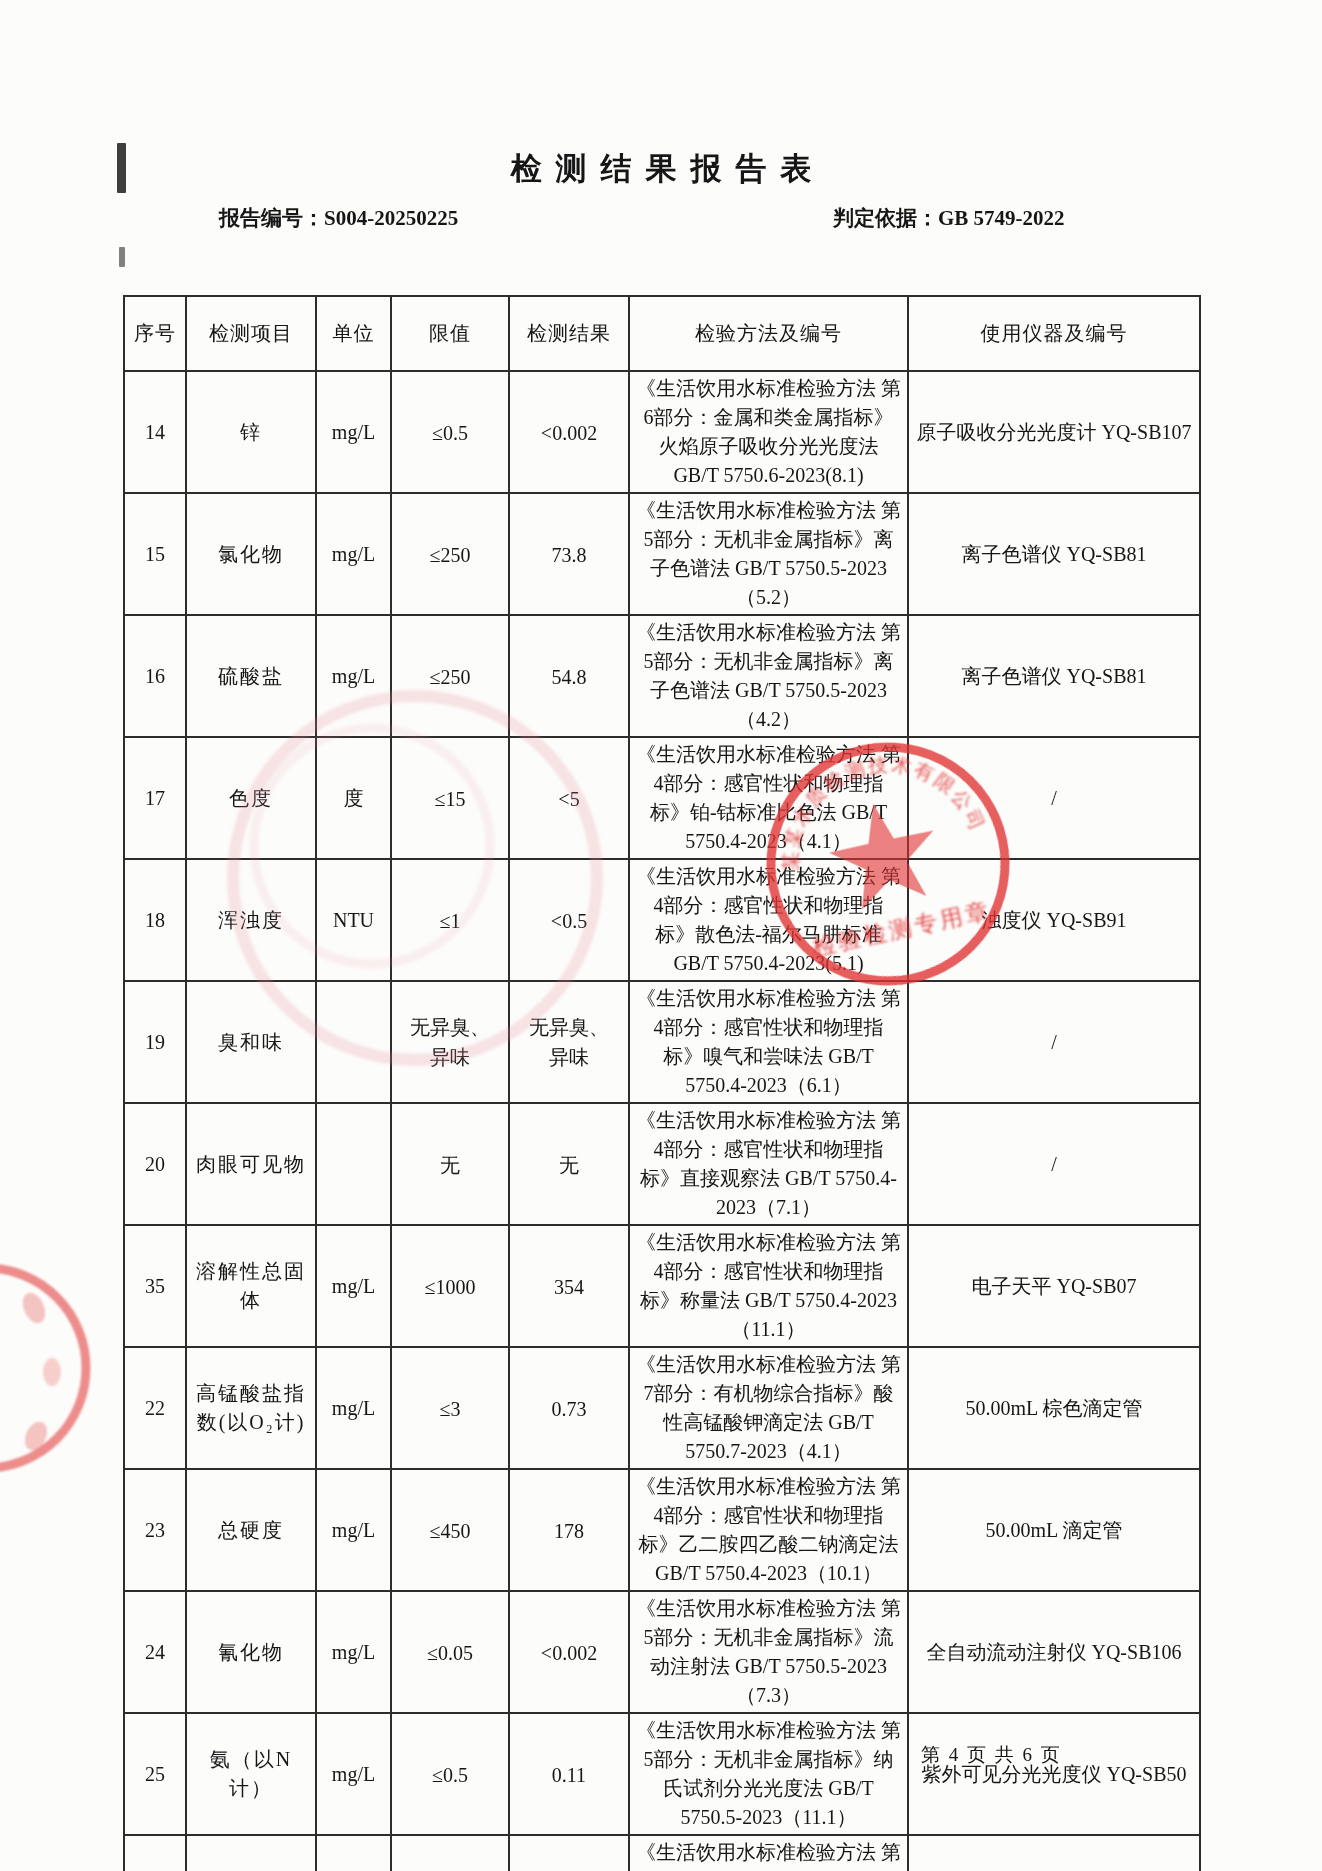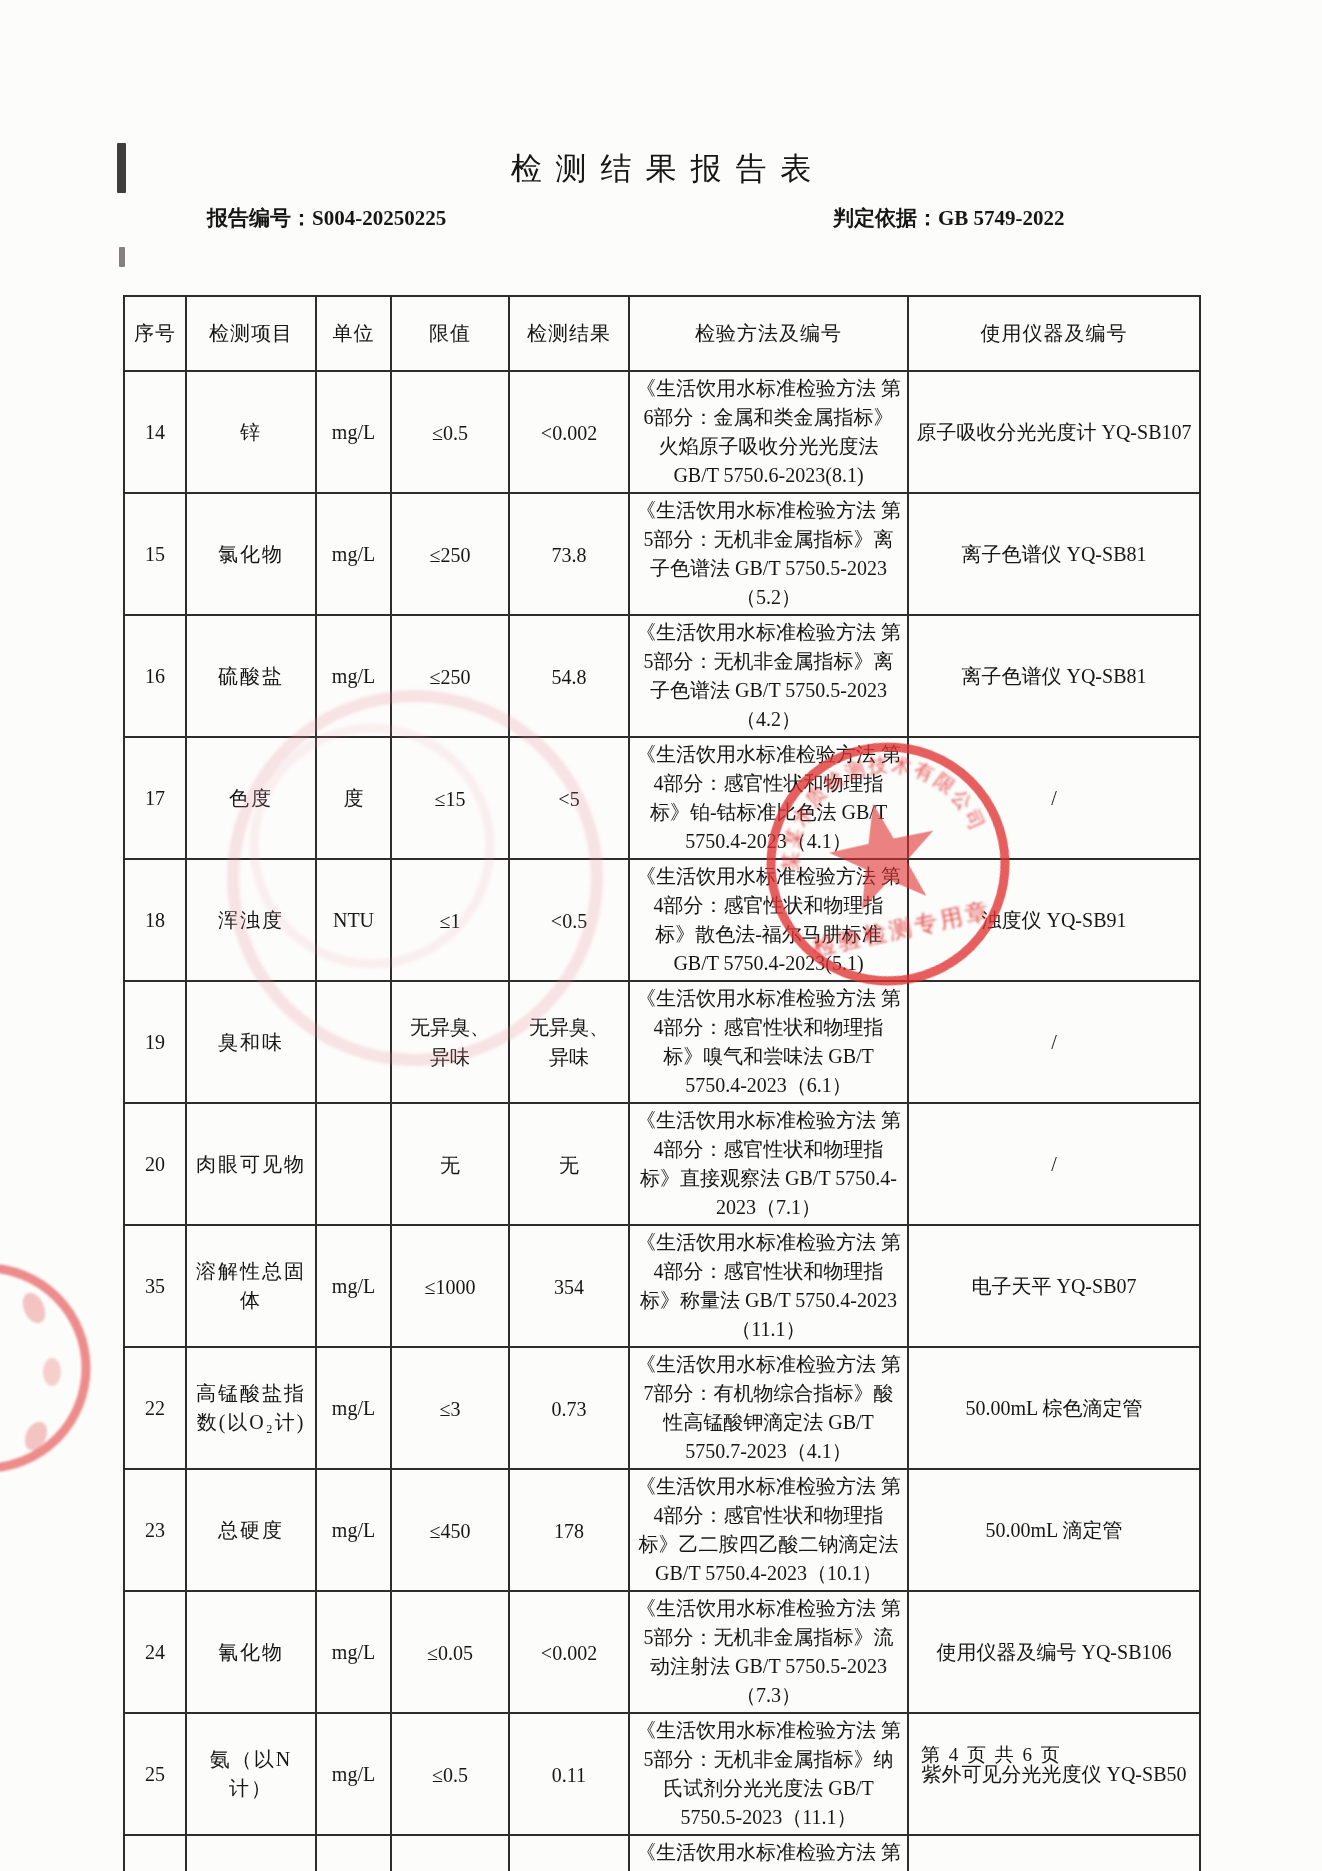--- a/index.html
+++ b/index.html
@@ -3,24 +3,24 @@
 <meta charset="utf-8">
 <style>
   html,body{margin:0;padding:0;}
   body{
     width:1322px;height:1871px;position:relative;overflow:hidden;
     background:#fcfcfa;color:#161616;
     font-family:"Liberation Serif","DejaVu Serif",serif;
   }
   .page-title{
     position:absolute;left:123px;top:148px;width:1076px;
-    text-align:center;font-size:31px;font-weight:normal;
+    text-align:center;font-size:31px;font-weight:bold;
     letter-spacing:.45em;text-indent:.45em;white-space:nowrap;
   }
-  .meta-left{position:absolute;left:207px;top:204px;font-size:21px;font-weight:bold;}
+  .meta-left{position:absolute;left:219px;top:204px;font-size:21px;font-weight:bold;}
   .meta-right{position:absolute;left:833px;top:204px;font-size:21px;font-weight:bold;}
   table.results{
     position:absolute;left:123px;top:295px;width:1076px;
     border-collapse:collapse;table-layout:fixed;
     background:transparent;
   }
   .results th,.results td{
     border:2px solid #2e2d2c;text-align:center;vertical-align:middle;
     padding:2px 5px;font-weight:normal;font-size:20px;line-height:1.45;
     overflow:hidden;
@@ -174,21 +174,21 @@
     <td class="cell-instrument">50.00mL 滴定管</td>
   </tr>
 
   <tr>
     <td class="cell-no">24</td>
     <td class="cell-item">氰化物</td>
     <td class="cell-unit">mg/L</td>
     <td class="cell-limit"><span class="inner">≤0.05</span></td>
     <td class="cell-result"><span class="inner">&lt;0.002</span></td>
     <td class="cell-method">《生活饮用水标准检验方法 第5部分：无机非金属指标》流动注射法 GB/T 5750.5-2023（7.3）</td>
-    <td class="cell-instrument">使用仪器及编号 YQ-SB106</td>
+    <td class="cell-instrument">全自动流动注射仪 YQ-SB106</td>
   </tr>
 
   <tr>
     <td class="cell-no">25</td>
     <td class="cell-item">氨（以N计）</td>
     <td class="cell-unit">mg/L</td>
     <td class="cell-limit"><span class="inner">≤0.5</span></td>
     <td class="cell-result"><span class="inner">0.11</span></td>
     <td class="cell-method">《生活饮用水标准检验方法 第5部分：无机非金属指标》纳氏试剂分光光度法 GB/T 5750.5-2023（11.1）</td>
     <td class="cell-instrument">紫外可见分光光度仪 YQ-SB50</td>

